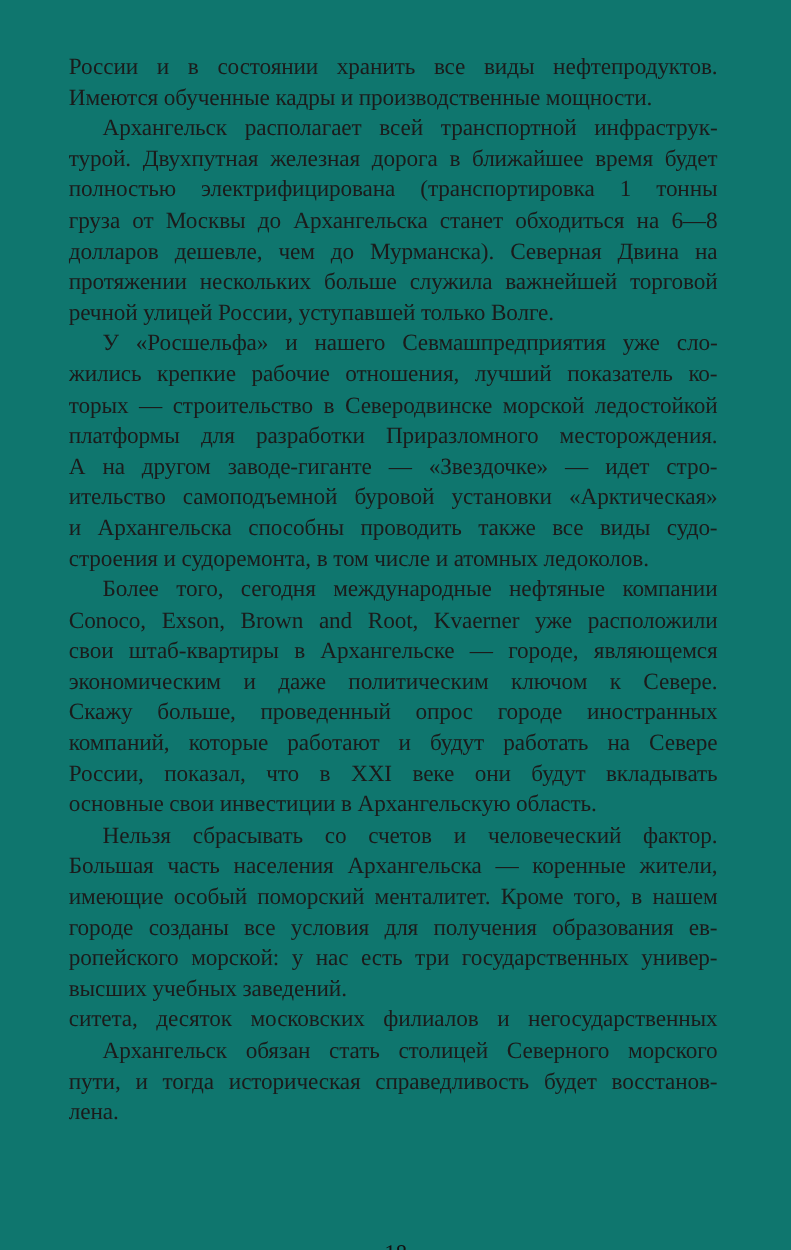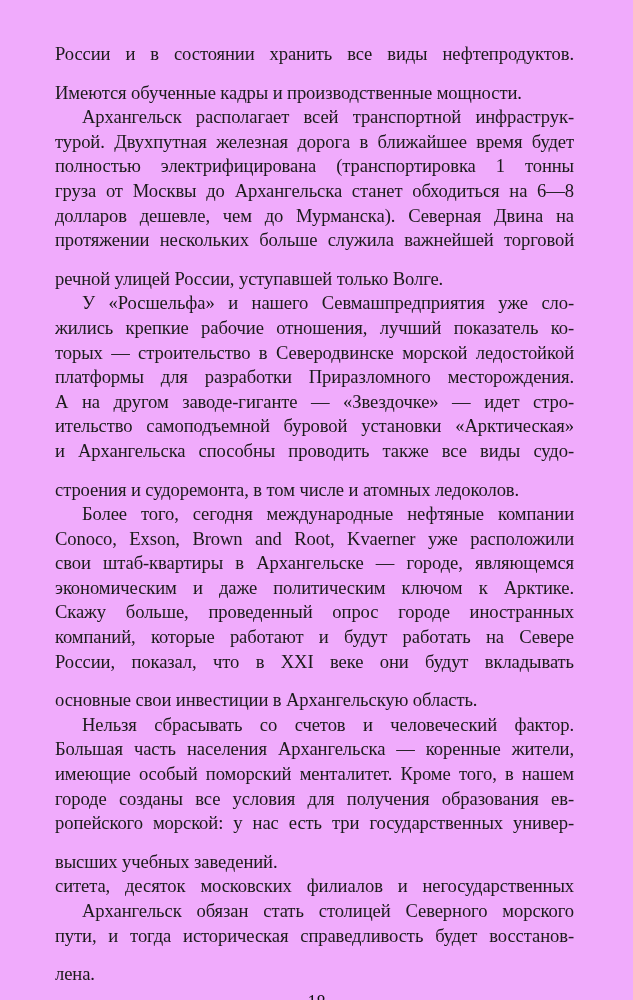--- a/index.html
+++ b/index.html
@@ -4,21 +4,21 @@
 <style>
   html, body {
     margin: 0;
     padding: 0;
     background: #ffffff;
   }
   .book-page {
     position: relative;
     width: 633px;
     height: 1000px;
-    background: #f0abfc;
+    background: #0f766e;
     font-family: "Liberation Serif", "DejaVu Serif", serif;
     color: #1b1b1b;
     overflow: hidden;
   }
   .text-block {
     position: absolute;
     left: 55px;
     top: 42px;
     width: 519px;
     font-size: 18.6px;
@@ -28,21 +28,20 @@
   .text-line {
     height: 24.6px;
     overflow: hidden;
     text-align: justify;
     text-align-last: justify;
     white-space: normal;
     letter-spacing: -0.1px;
   }
   .text-line.para-end {
     text-align-last: left;
-    margin-top: 14px;
   }
   .text-line.indent {
     text-indent: 27px;
   }
   .page-number {
     position: absolute;
     left: 0;
     top: 992px;
     width: 100%;
     text-align: center;
@@ -68,21 +67,21 @@
       <div class="text-line">жились крепкие рабочие отношения, лучший показатель ко-</div>
       <div class="text-line">торых — строительство в Северодвинске морской ледостойкой</div>
       <div class="text-line">платформы для разработки Приразломного месторождения.</div>
       <div class="text-line">А на другом заводе-гиганте — «Звездочке» — идет стро-</div>
       <div class="text-line">ительство самоподъемной буровой установки «Арктическая»</div>
       <div class="text-line">и Архангельска способны проводить также все виды судо-</div>
       <div class="text-line para-end">строения и судоремонта, в том числе и атомных ледоколов.</div>
       <div class="text-line indent">Более того, сегодня международные нефтяные компании</div>
       <div class="text-line">Conoco, Exson, Brown and Root, Kvaerner уже расположили</div>
       <div class="text-line">свои штаб-квартиры в Архангельске — городе, являющемся</div>
-      <div class="text-line">экономическим и даже политическим ключом к Арктике.</div>
+      <div class="text-line">экономическим и даже политическим ключом к Севере.</div>
       <div class="text-line">Скажу больше, проведенный опрос городе иностранных</div>
       <div class="text-line">компаний, которые работают и будут работать на Севере</div>
       <div class="text-line">России, показал, что в XXI веке они будут вкладывать</div>
       <div class="text-line para-end">основные свои инвестиции в Архангельскую область.</div>
       <div class="text-line indent">Нельзя сбрасывать со счетов и человеческий фактор.</div>
       <div class="text-line">Большая часть населения Архангельска — коренные жители,</div>
       <div class="text-line">имеющие особый поморский менталитет. Кроме того, в нашем</div>
       <div class="text-line">городе созданы все условия для получения образования ев-</div>
       <div class="text-line">ропейского морской: у нас есть три государственных универ-</div>
       <div class="text-line para-end">высших учебных заведений.</div>

